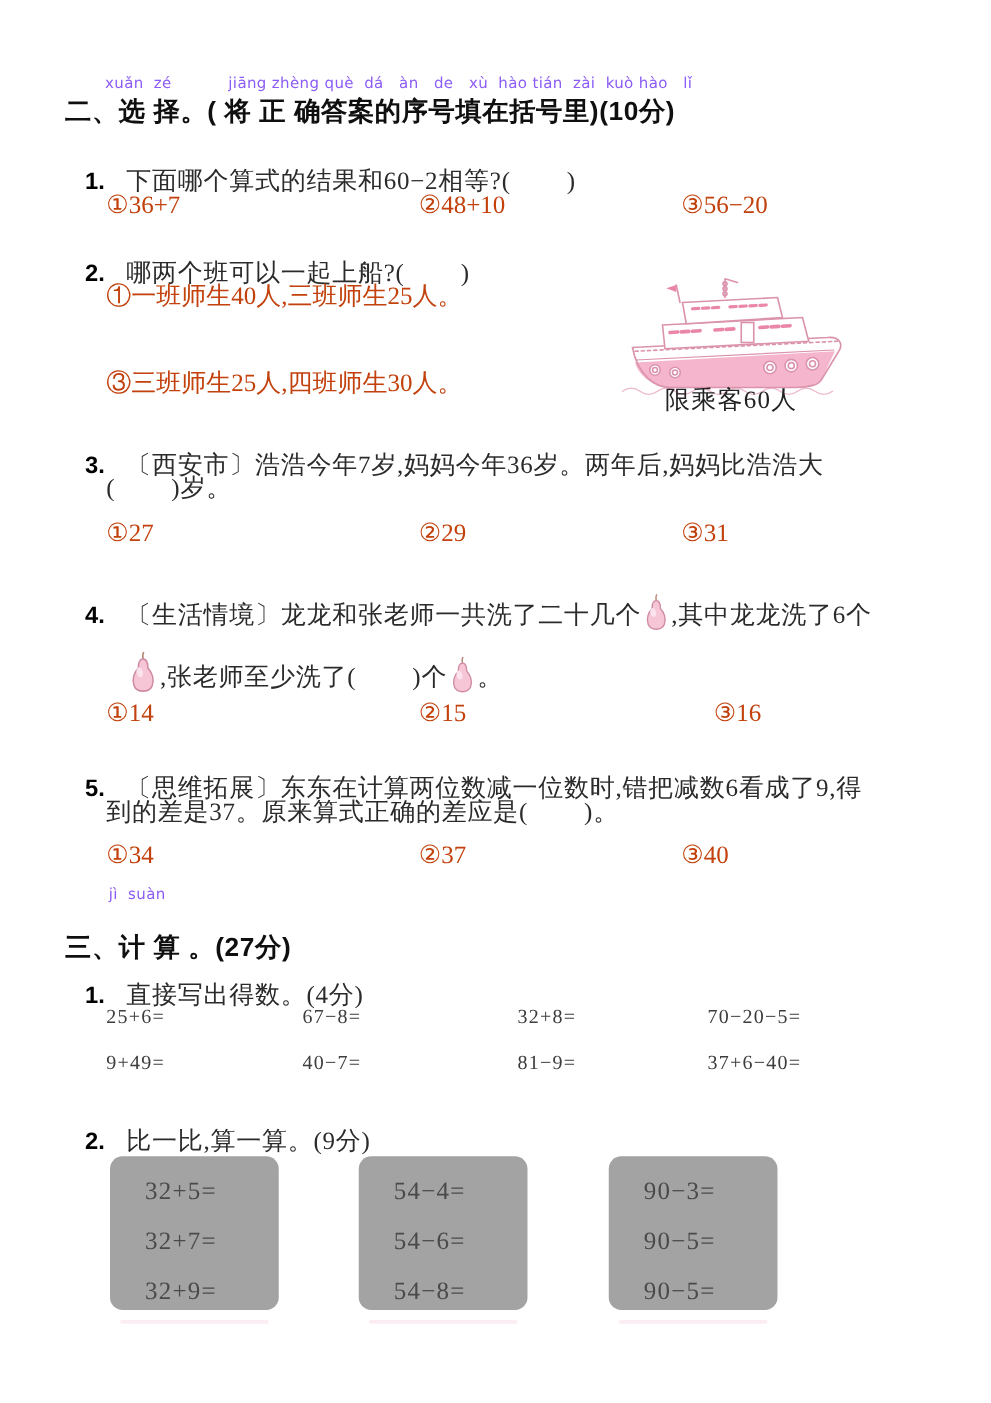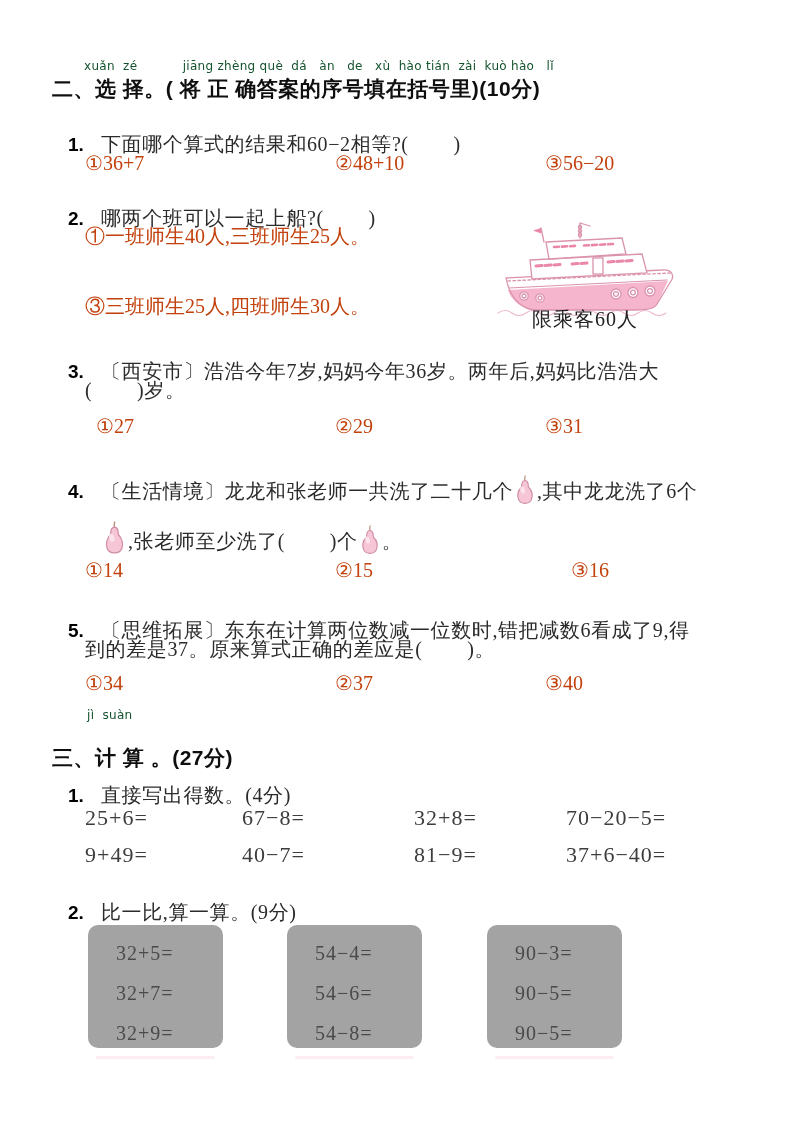--- a/index.html
+++ b/index.html
@@ -1,25 +1,25 @@
 <!DOCTYPE html>
 <html><head>
 <meta charset="utf-8">
 <style>
   html,body{margin:0;padding:0;background:#ffffff;}
   #page{position:relative;width:793px;height:1122px;background:#ffffff;overflow:hidden;
         font-family:"Liberation Serif","DejaVu Serif",serif;}
   .abs{position:absolute;white-space:pre;}
-  .pinyin{font-family:"DejaVu Sans","Liberation Sans",sans-serif;font-size:12px;color:#14532d;letter-spacing:0.3px;text-align:right;}
+  .pinyin{font-family:"DejaVu Sans","Liberation Sans",sans-serif;font-size:12px;color:#8b5cf6;letter-spacing:0.3px;text-align:right;}
   .hei{font-family:"Liberation Sans","DejaVu Sans",sans-serif;font-weight:bold;font-size:21px;color:#0f0f0f;letter-spacing:0.5px;}
   .kai{font-size:20px;color:#2b2b2b;letter-spacing:0.6px;}
   .qnum{font-family:"Liberation Sans","DejaVu Sans",sans-serif;font-weight:bold;font-size:19px;color:#000;
         display:inline-block;width:33px;letter-spacing:0;}
   .opt{font-size:20px;color:#c2410c;}
-  .eq{font-size:22px;color:#3d3d3d;letter-spacing:1px;}
+  .eq{font-size:16px;color:#3d3d3d;letter-spacing:1px;}
   .pinkbox{position:absolute;width:135px;height:123px;background:#a3a3a3;border-radius:10px;}
   .pinkbox .eq-line{padding-left:28px;height:40px;line-height:40px;font-size:20px;color:#4a4a4a;letter-spacing:1px;}
   .pinkbox{padding-top:8px;box-sizing:border-box;}
   .reflect{position:absolute;height:3px;background:#fcedf4;border-radius:2px;}
   .pear{display:inline-block;vertical-align:-9px;}
   .caption{font-size:20px;color:#222;text-align:center;letter-spacing:1px;}
 </style>
 </head>
 <body>
 
@@ -72,21 +72,21 @@
         <circle cx="156" cy="71" r="2.4"></circle>
       </g>
     </svg>
   </div>
   <div class="abs caption" style="left:500px;top:306px;width:170px;">限乘客60人</div>
 
   <div class="abs" style="left:52px;top:340px;">
     <span class="qnum">3.</span><span class="kai">〔西安市〕浩浩今年7岁,妈妈今年36岁。两年后,妈妈比浩浩大</span>
   </div>
   <div class="abs kai" style="left:85px;top:377px;">(        )岁。</div>
-  <span class="abs opt" style="left:85px;top:414px;margin-left:11px;">①27</span>
+  <span class="abs opt" style="left:85px;top:414px;">①27</span>
   <span class="abs opt" style="left:335px;top:414px;">②29</span>
   <span class="abs opt" style="left:545px;top:414px;">③31</span>
 
   <div class="abs" style="left:52px;top:457px;">
     <span class="qnum">4.</span><span class="kai">〔生活情境〕龙龙和张老师一共洗了二十几个</span><span class="pear"><svg width="24" height="32" viewBox="0 0 24 32">
           <path d="M12,6 C12,3.5 11,2.5 12.5,0.5" fill="none" stroke="#b98a79" stroke-width="1.2"></path>
           <path d="M12,5.5 C9.5,5.5 8.6,9 8.6,12 C5.6,15 3.8,20 5.6,24.6 C7.6,29.6 16.4,29.6 18.4,24.6 C20.2,20 18.4,15 15.4,12 C15.4,9 14.5,5.5 12,5.5 Z" fill="#f6c6d7" stroke="#cf8ba5" stroke-width="1.1"></path>
           <ellipse cx="9.6" cy="15" rx="2.2" ry="3.6" fill="#fbe3ed" transform="rotate(-14 9.6 15)"></ellipse>
         </svg></span><span class="kai">,其中龙龙洗了6个</span>
   </div>

